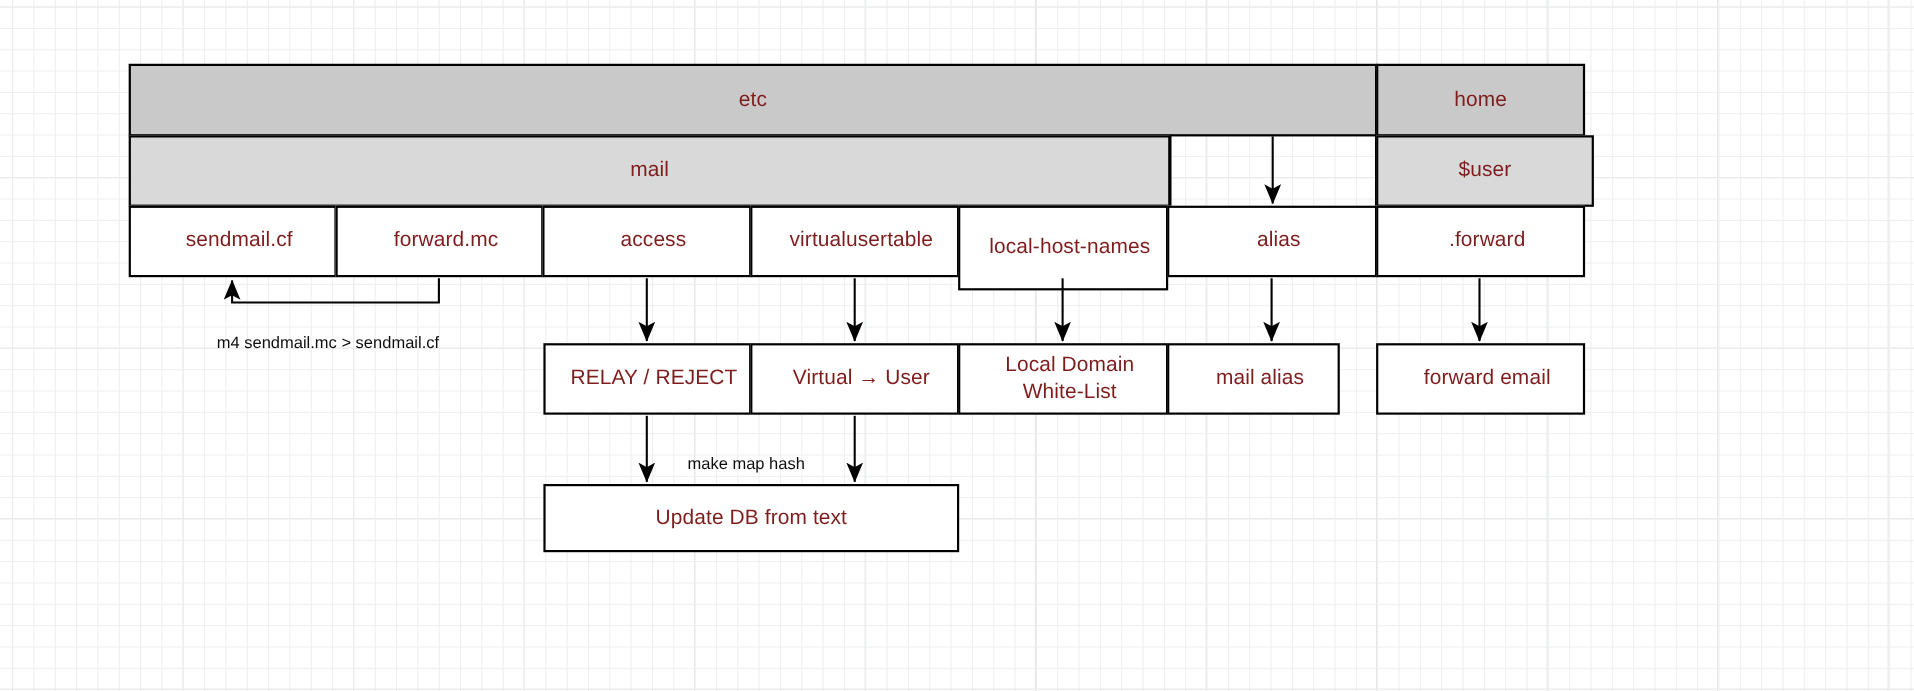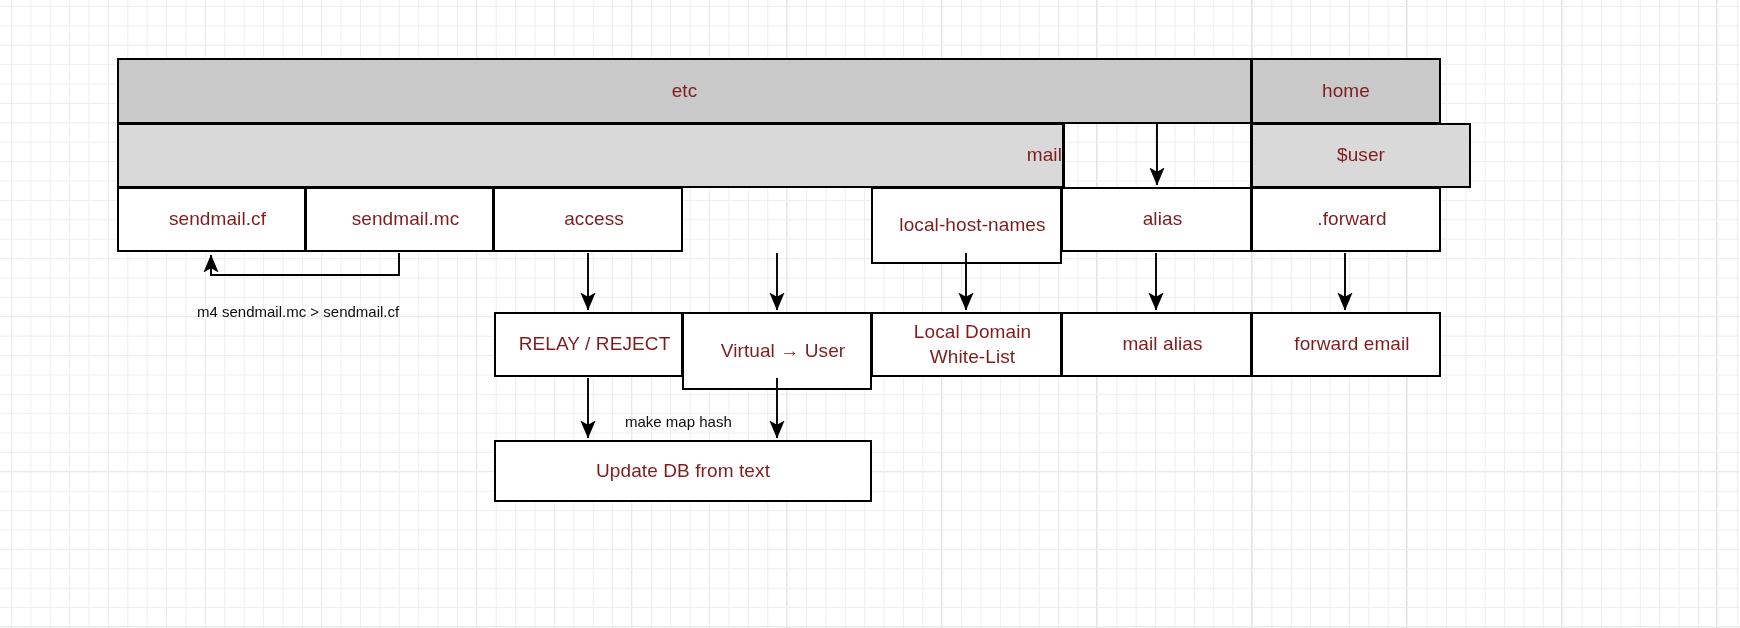--- a/index.html
+++ b/index.html
@@ -77,60 +77,63 @@
 
 <div id="canvas">
 
   <div class="box dark" style="left:117px; top:58px; width:1135px; height:66px;">
     <span>etc</span>
   </div>
   <div class="box dark" style="left:1251px; top:58px; width:190px; height:66px;">
     <span>home</span>
   </div>
 
-  <div class="box light" style="left:117px; top:123px; width:947px; height:65px;justify-content:flex-end;">
+  <div class="box light" style="left:117px; top:123px; width:947px; height:65px;">
     <span>mail</span>
   </div>
   <div class="box" style="left:1063px; top:123px; width:189px; height:65px; border-color:#000000; background:transparent; border-top:none; border-bottom:none;">
     <span></span>
   </div>
-  <div class="box light" style="left:1251px; top:123px; width:220px; height:65px;">
+  <div class="box light" style="left:1251px; top:123px; width:198px; height:65px;">
     <span>$user</span>
   </div>
 
   <div class="box cell" style="left:117px; top:187px; width:189px; height:65px; border-width:2px;">
     <span>sendmail.cf</span>
   </div>
   <div class="box cell" style="left:305px; top:187px; width:189px; height:65px; border-width:2px;">
-    <span>sendmail.mc</span>
+    <span>forward.mc</span>
   </div>
   <div class="box cell" style="left:493px; top:187px; width:190px; height:65px; border-width:2px;">
     <span>access</span>
+  </div>
+  <div class="box cell" style="left:682px; top:187px; width:190px; height:65px; border-width:2px;">
+    <span>virtualusertable</span>
   </div>
   <div class="box cell" style="left:871px; top:187px; width:191px; height:77px; border-width:2px;">
     <span>local-host-names</span>
   </div>
   <div class="box cell" style="left:1061px; top:187px; width:191px; height:65px; border-width:2px;justify-content:center;">
     <span>alias</span>
   </div>
   <div class="box cell" style="left:1251px; top:187px; width:190px; height:65px; border-width:2px;">
     <span>.forward</span>
   </div>
 
   <div class="box cell" style="left:494px; top:312px; width:189px; height:65px; border-width:2px;">
     <span>RELAY / REJECT</span>
   </div>
-  <div class="box cell" style="left:682px; top:312px; width:190px; height:78px; border-width:2px;justify-content:center;">
+  <div class="box cell" style="left:682px; top:312px; width:190px; height:65px; border-width:2px;justify-content:center;">
     <span>Virtual → User</span>
   </div>
   <div class="box cell" style="left:871px; top:312px; width:191px; height:65px; border-width:2px;">
     <span>Local Domain
 White-List</span>
   </div>
-  <div class="box cell" style="left:1061px; top:312px; width:191px; height:65px; border-width:2px;">
+  <div class="box cell" style="left:1061px; top:312px; width:157px; height:65px; border-width:2px;">
     <span>mail alias</span>
   </div>
   <div class="box cell" style="left:1251px; top:312px; width:190px; height:65px; border-width:2px;">
     <span>forward email</span>
   </div>
 
   <div class="box" style="left:494px; top:440px; width:378px; height:62px;">
     <span>Update DB from text</span>
   </div>
 

